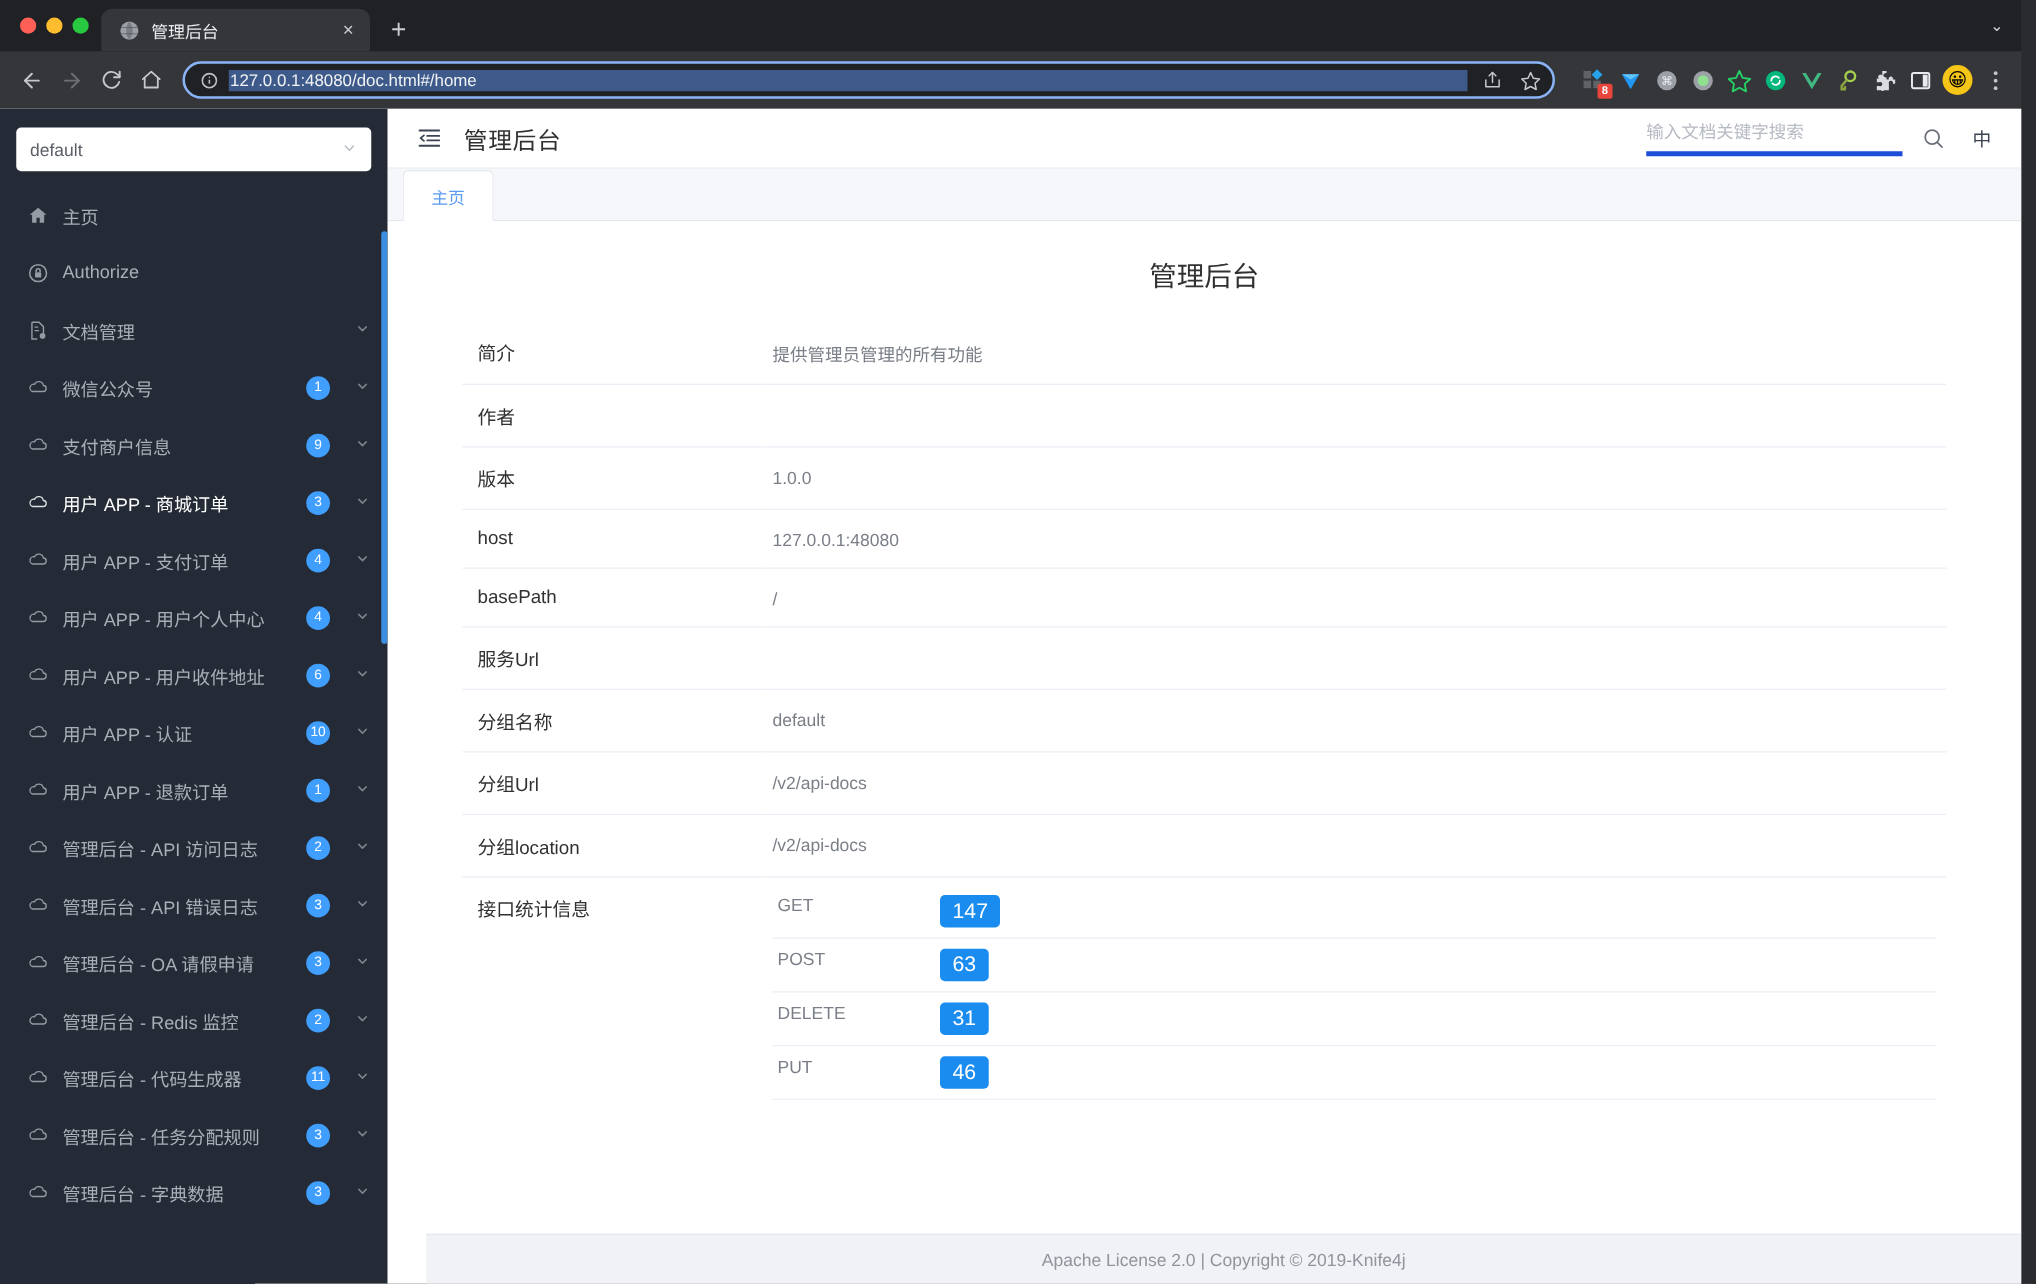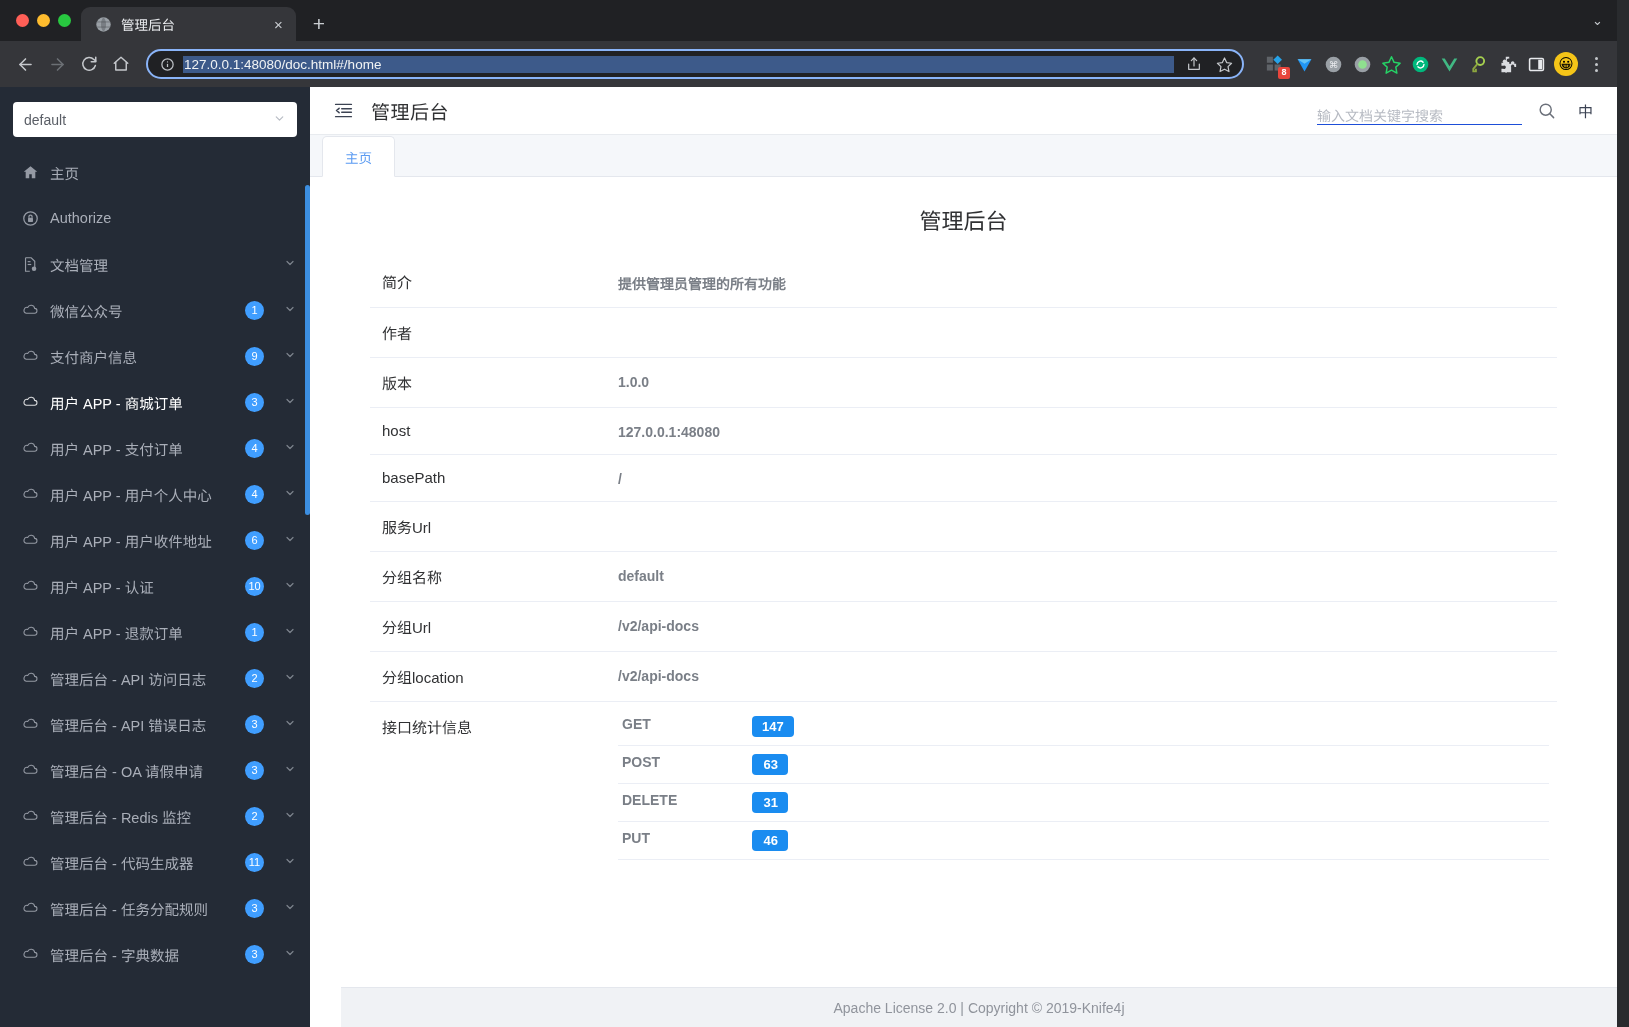--- a/index.html
+++ b/index.html
@@ -116,21 +116,21 @@
   .main { flex: 1; display: flex; flex-direction: column; min-width: 0; background: #fff; }
 
   .topbar {
     height: 48px; flex: 0 0 48px; display: flex; align-items: center;
     padding: 0 18px 0 22px; border-bottom: 1px solid #e8ebef; background:#fff;
   }
   .collapse-ic { width: 22px; height: 22px; color: #3c4353; display:flex;align-items:center;justify-content:center; }
   .app-title { font-size: 19px; color: #303133; margin-left: 17px; letter-spacing: .5px; }
   .topbar-right { margin-left: auto; display: flex; align-items: center; gap: 0; }
   .search-box {
-    width: 205px; border-bottom: 1px solid #1d4ed8; height: 28px; display: flex; align-items: flex-end;
+    width: 205px; border-bottom: 4px solid #1d4ed8; height: 28px; display: flex; align-items: flex-start;
   }
   .search-box input {
     border: none; outline: none; background: transparent; width: 100%;
     font-size: 14px; color: #606266; font-family: inherit;
   }
   .search-box input::placeholder { color: #b6bac2; }
   .search-ic { width: 34px; display:flex; align-items:center; justify-content:center; color: #6b707a; margin-left: 8px;}
   .lang-btn { font-size: 15px; color: #3c4353; padding: 0 6px 0 14px; }
 
   .tabs-row {
@@ -143,32 +143,32 @@
   }
   .doc-tab.active { background: #fff; color: #5b9bf2; border: 1px solid #e4e7ed; border-bottom-color: #fff; margin-bottom: -1px; }
 
   .content { flex: 1; overflow: auto; background: #fff; padding: 18px 0 0 0; }
   .content-inner { max-width: 100%; padding: 0 60px 0 60px; }
 
   .doc-title { text-align: center; font-size: 22px; color: #303133; font-weight: 400; margin: 8px 0 22px 0; }
 
   .info-table { width: 100%; border-collapse: collapse; }
   .info-table tr { border-bottom: 1px solid #ebeef5; }
-  .info-table td { padding: 14px 8px; vertical-align: top; font-size: 15px; font-weight: bold; }
+  .info-table td { padding: 14px 8px; vertical-align: top; font-size: 15px; }
   .info-table td.key { width: 240px; color: #303133; font-weight: 400; padding-left: 12px; }
   .info-table td.val { color: #7a7f87; font-size: 14px; padding-top: 16px; }
 
   .stats-table { width: 100%; border-collapse: collapse; }
   .stats-table tr { border-bottom: 1px solid #ebeef5; }
   .stats-table tr:first-child { border-top: none; }
   .stats-table td { padding: 8px 4px; font-size: 14px; color: #7a7f87; }
   .stats-table td.m { width: 130px; }
   .stat-badge {
     display: inline-block; background: #1a8cf0; color: #fff; border-radius: 4px;
-    font-size: 13px; padding: 3px 10px; min-width: 36px; text-align: right;
+    font-size: 17px; padding: 3px 10px; min-width: 36px; text-align: left;
   }
 
   .footer {
     flex: 0 0 40px; height: 40px; background: #f0f2f5; border-top: 1px solid #e4e7ed;
     display: flex; align-items: center; justify-content: center;
     color: #90949c; font-size: 14px; margin-left: 31px;
   }
 </style>
 </head>
 <body>

